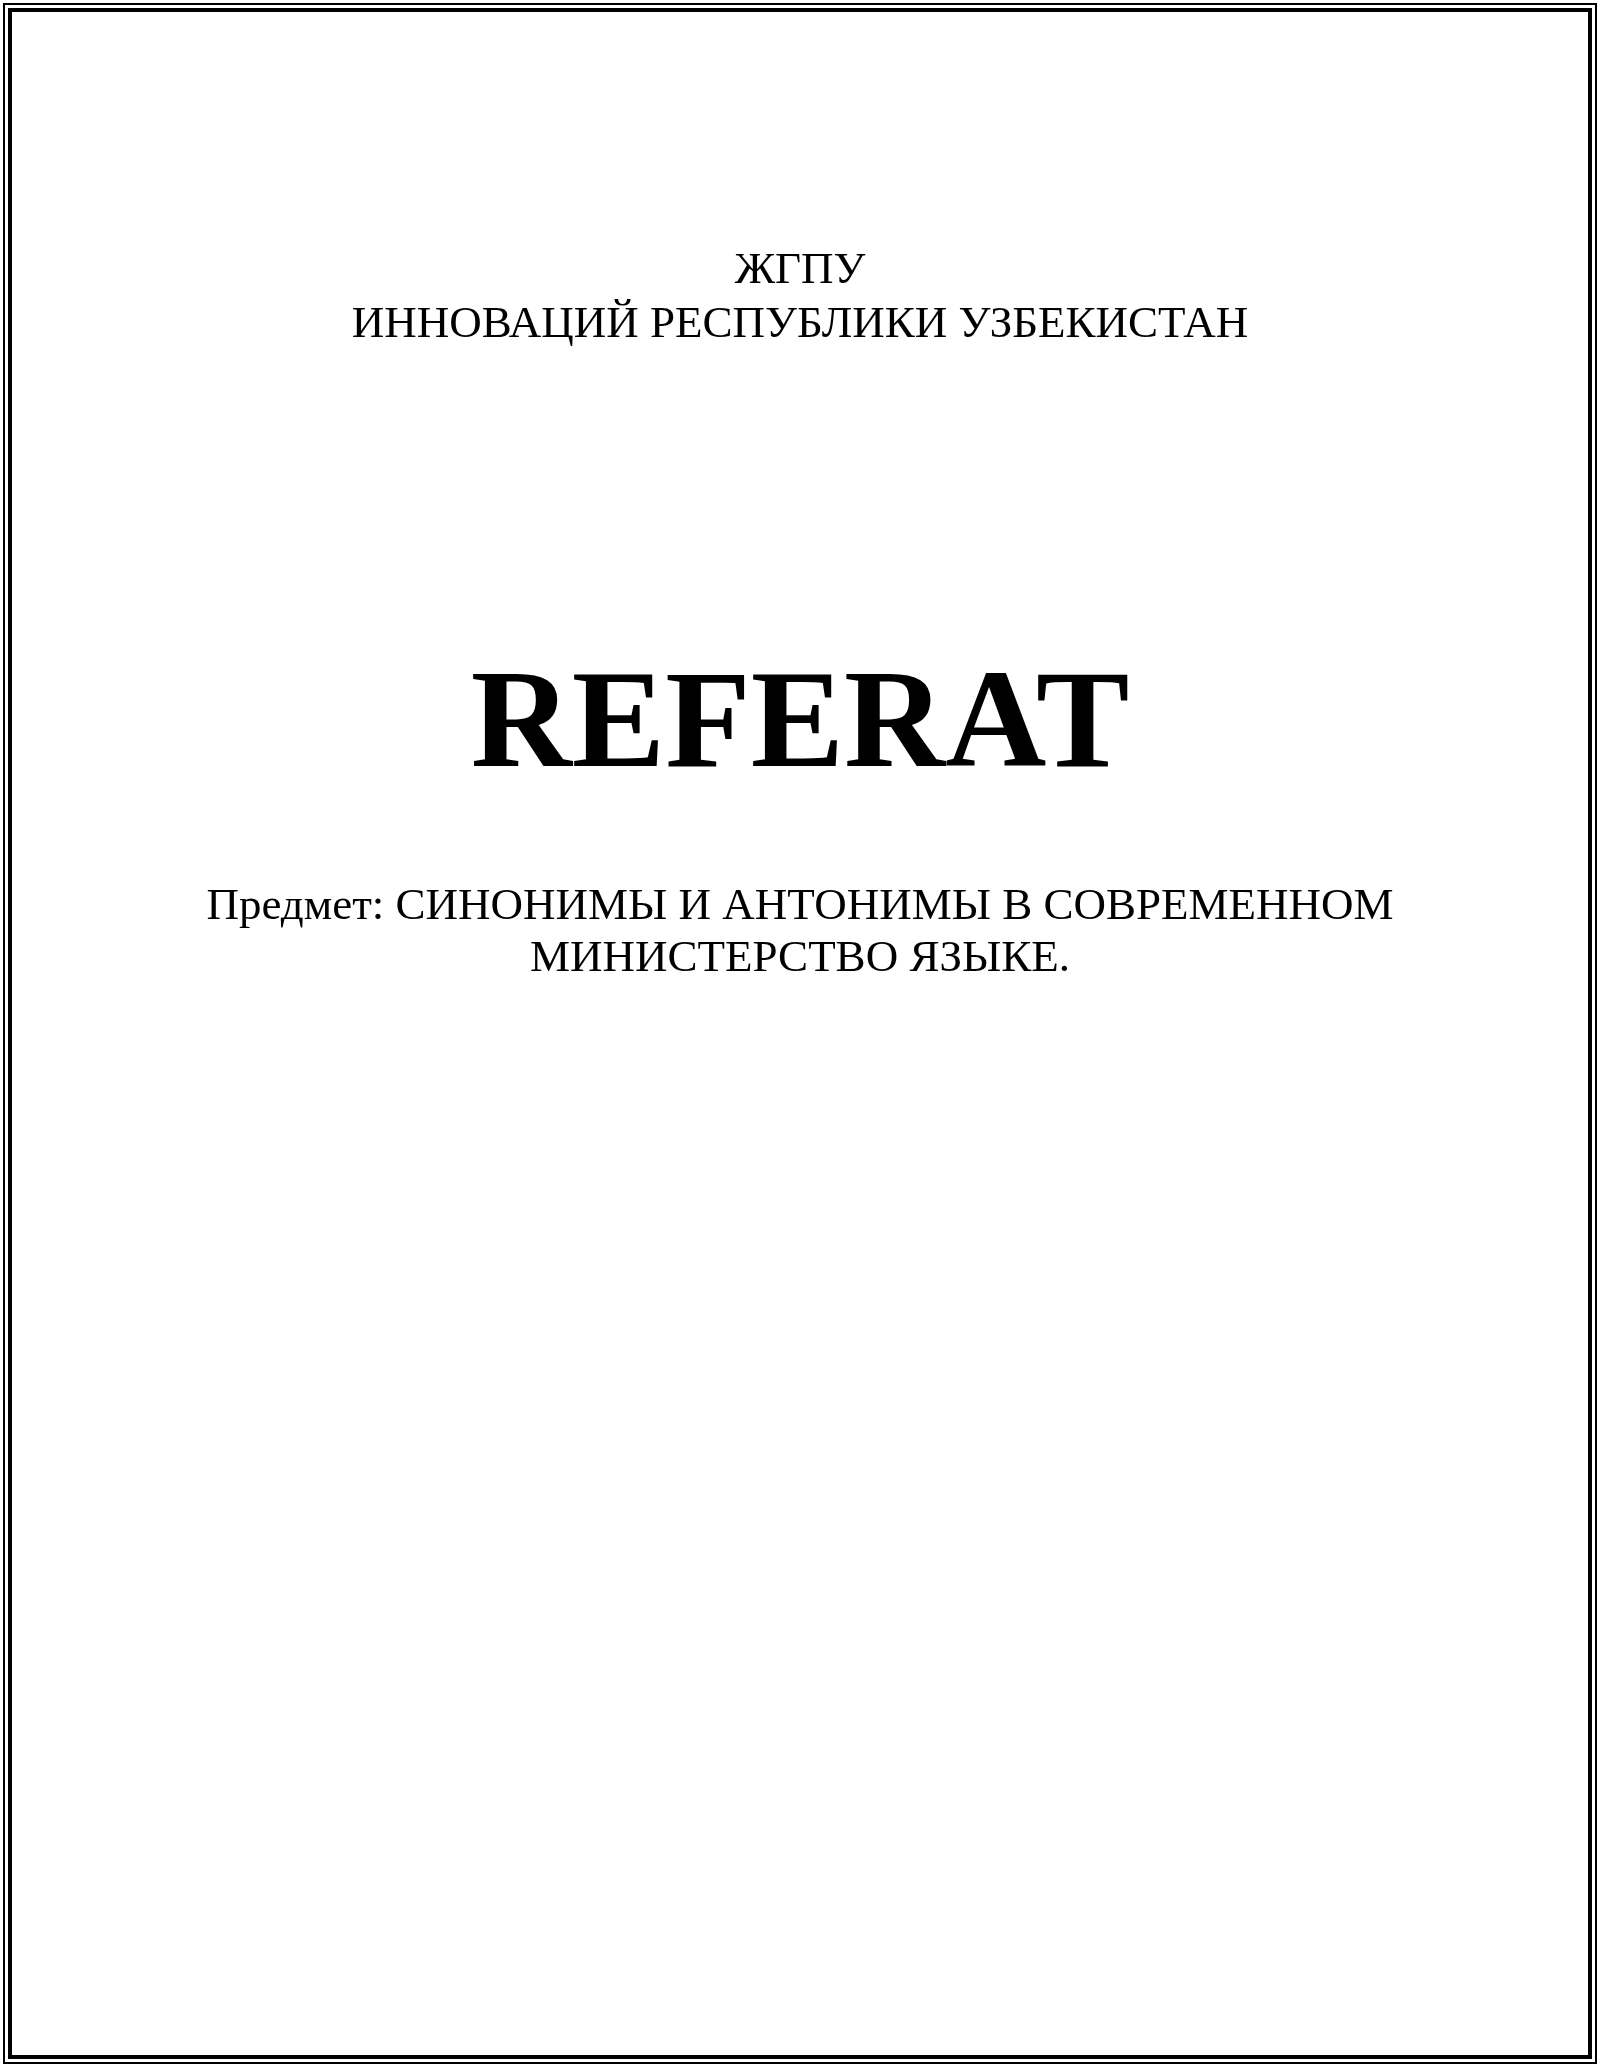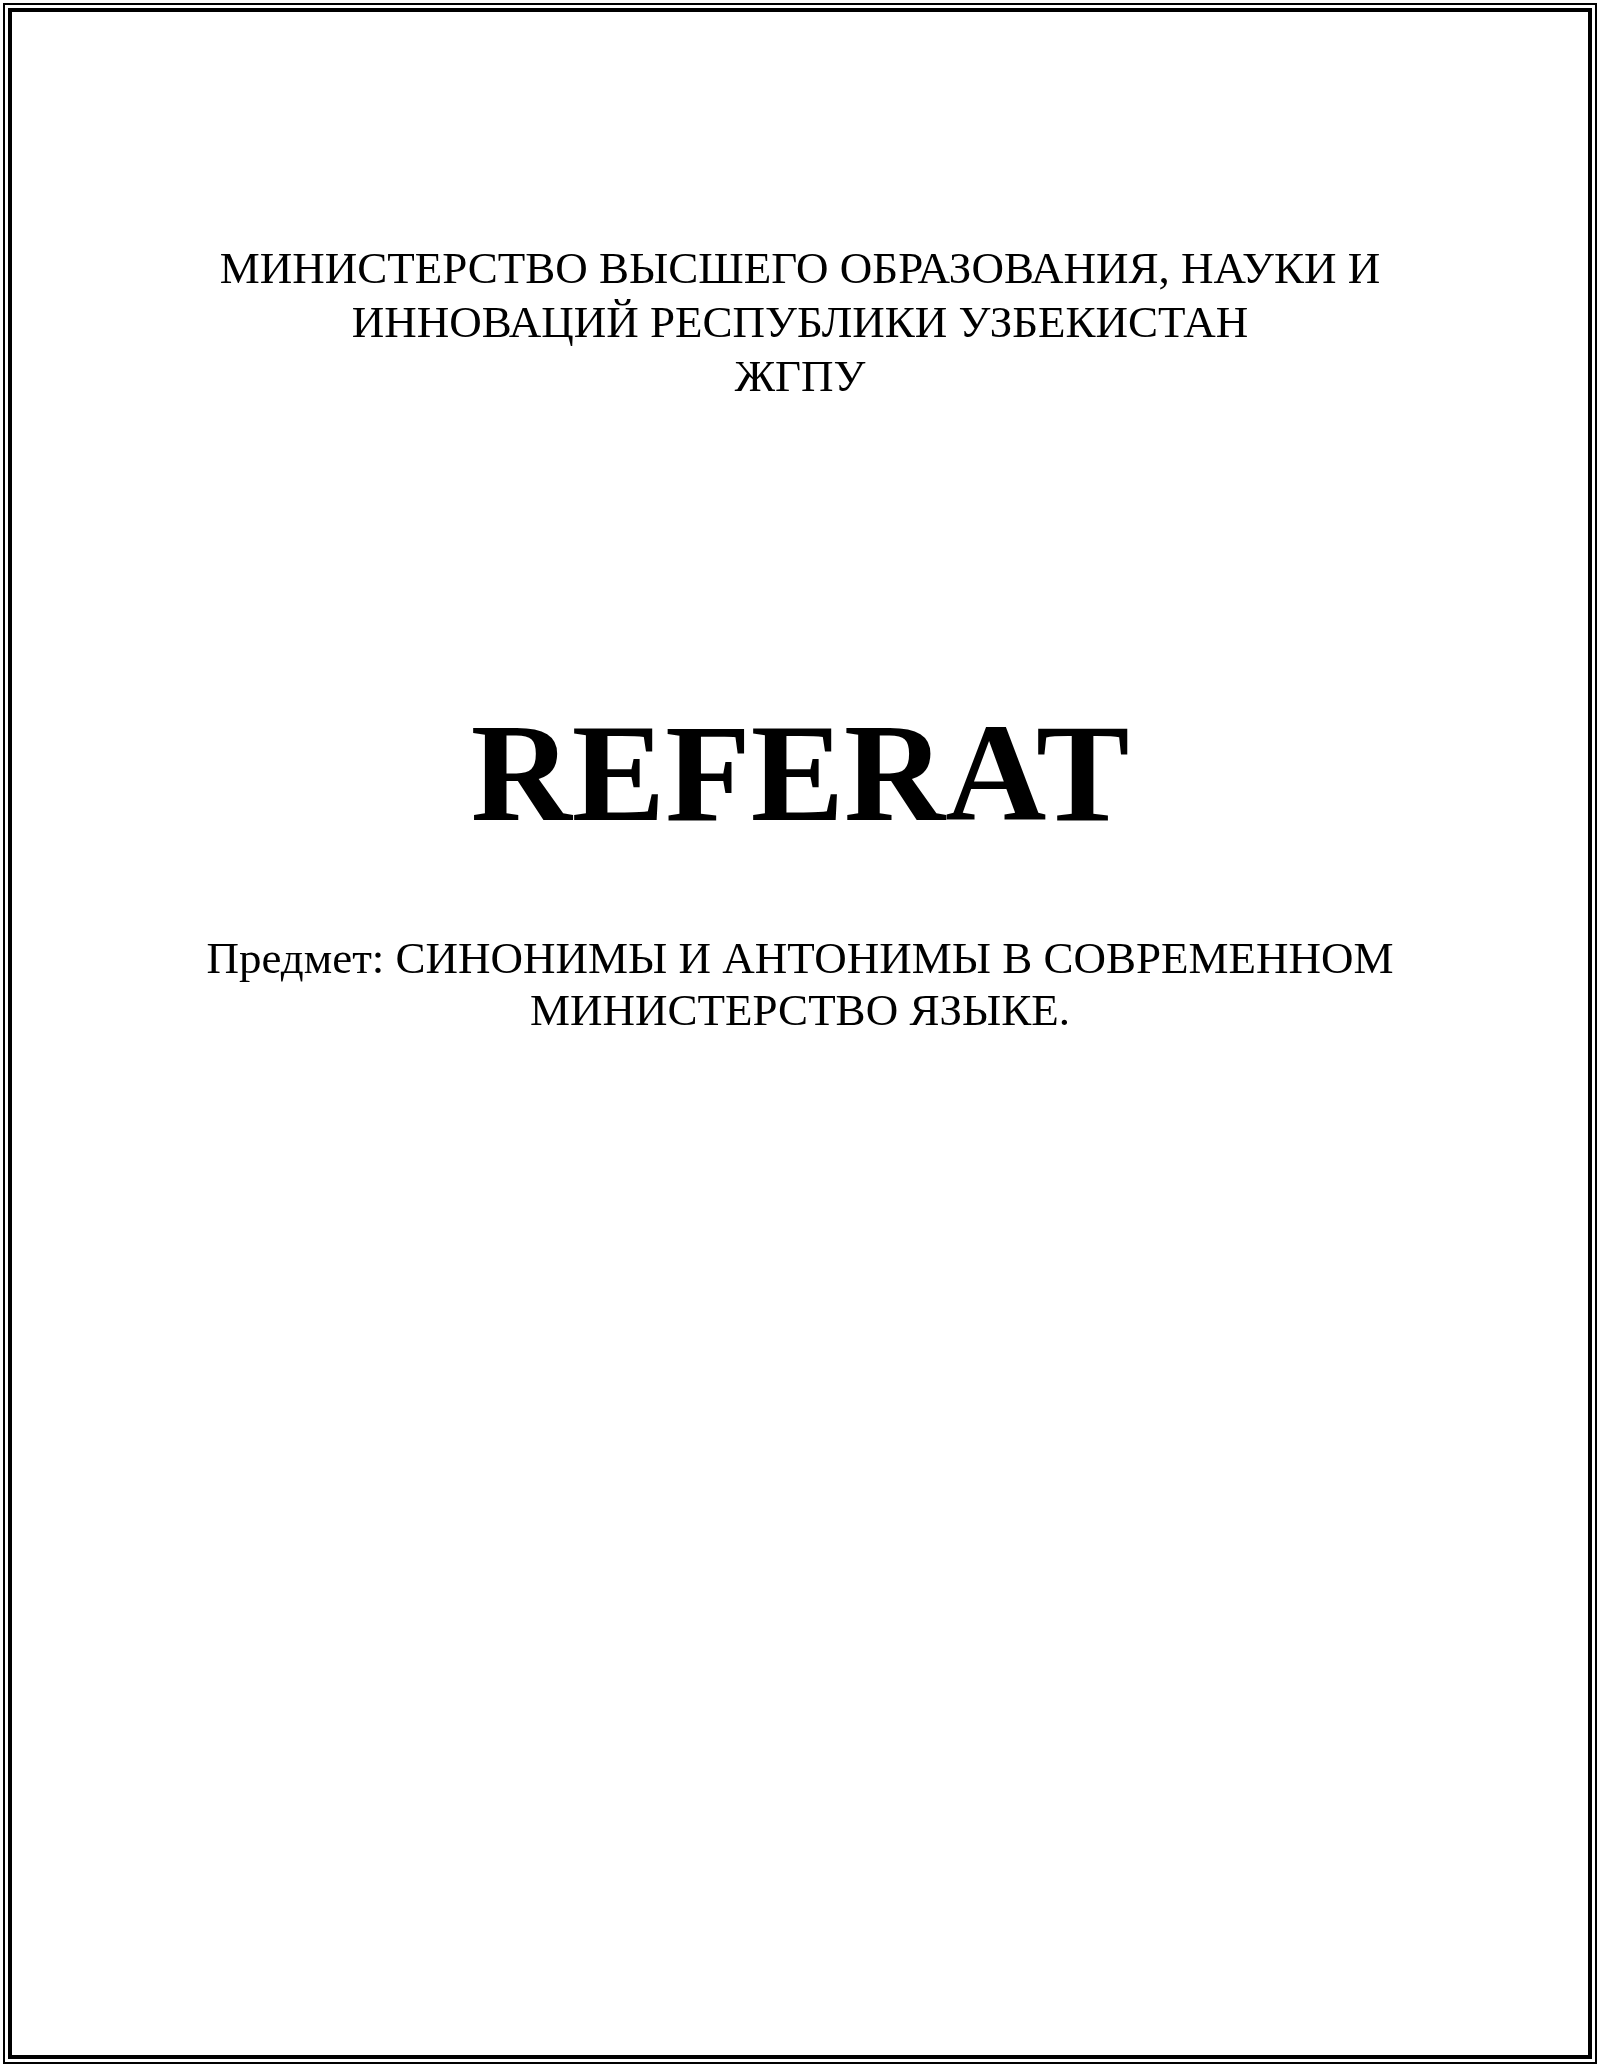--- a/index.html
+++ b/index.html
@@ -55,23 +55,22 @@
 </style>
 </head>
 <body>
 
 <div class="page">
   <div class="border-outer">
     <div class="border-inner">
       <div class="content">
 
         <div class="header">
-          <div>МИНИСТЕРСТВО ВЫСШЕГО ОБРАЗОВАНИЯ, НАУКИ И</div>
+          <div>ЖГПУ</div>
           <div>ИННОВАЦИЙ РЕСПУБЛИКИ УЗБЕКИСТАН</div>
-          <div>ЖГПУ</div>
         </div>
 
         <h1 class="doc-title">REFERAT</h1>
 
         <div class="subject">
           <div>Предмет: СИНОНИМЫ И АНТОНИМЫ В СОВРЕМЕННОМ</div>
           <div>МИНИСТЕРСТВО ЯЗЫКЕ.</div>
         </div>
 
       </div>

